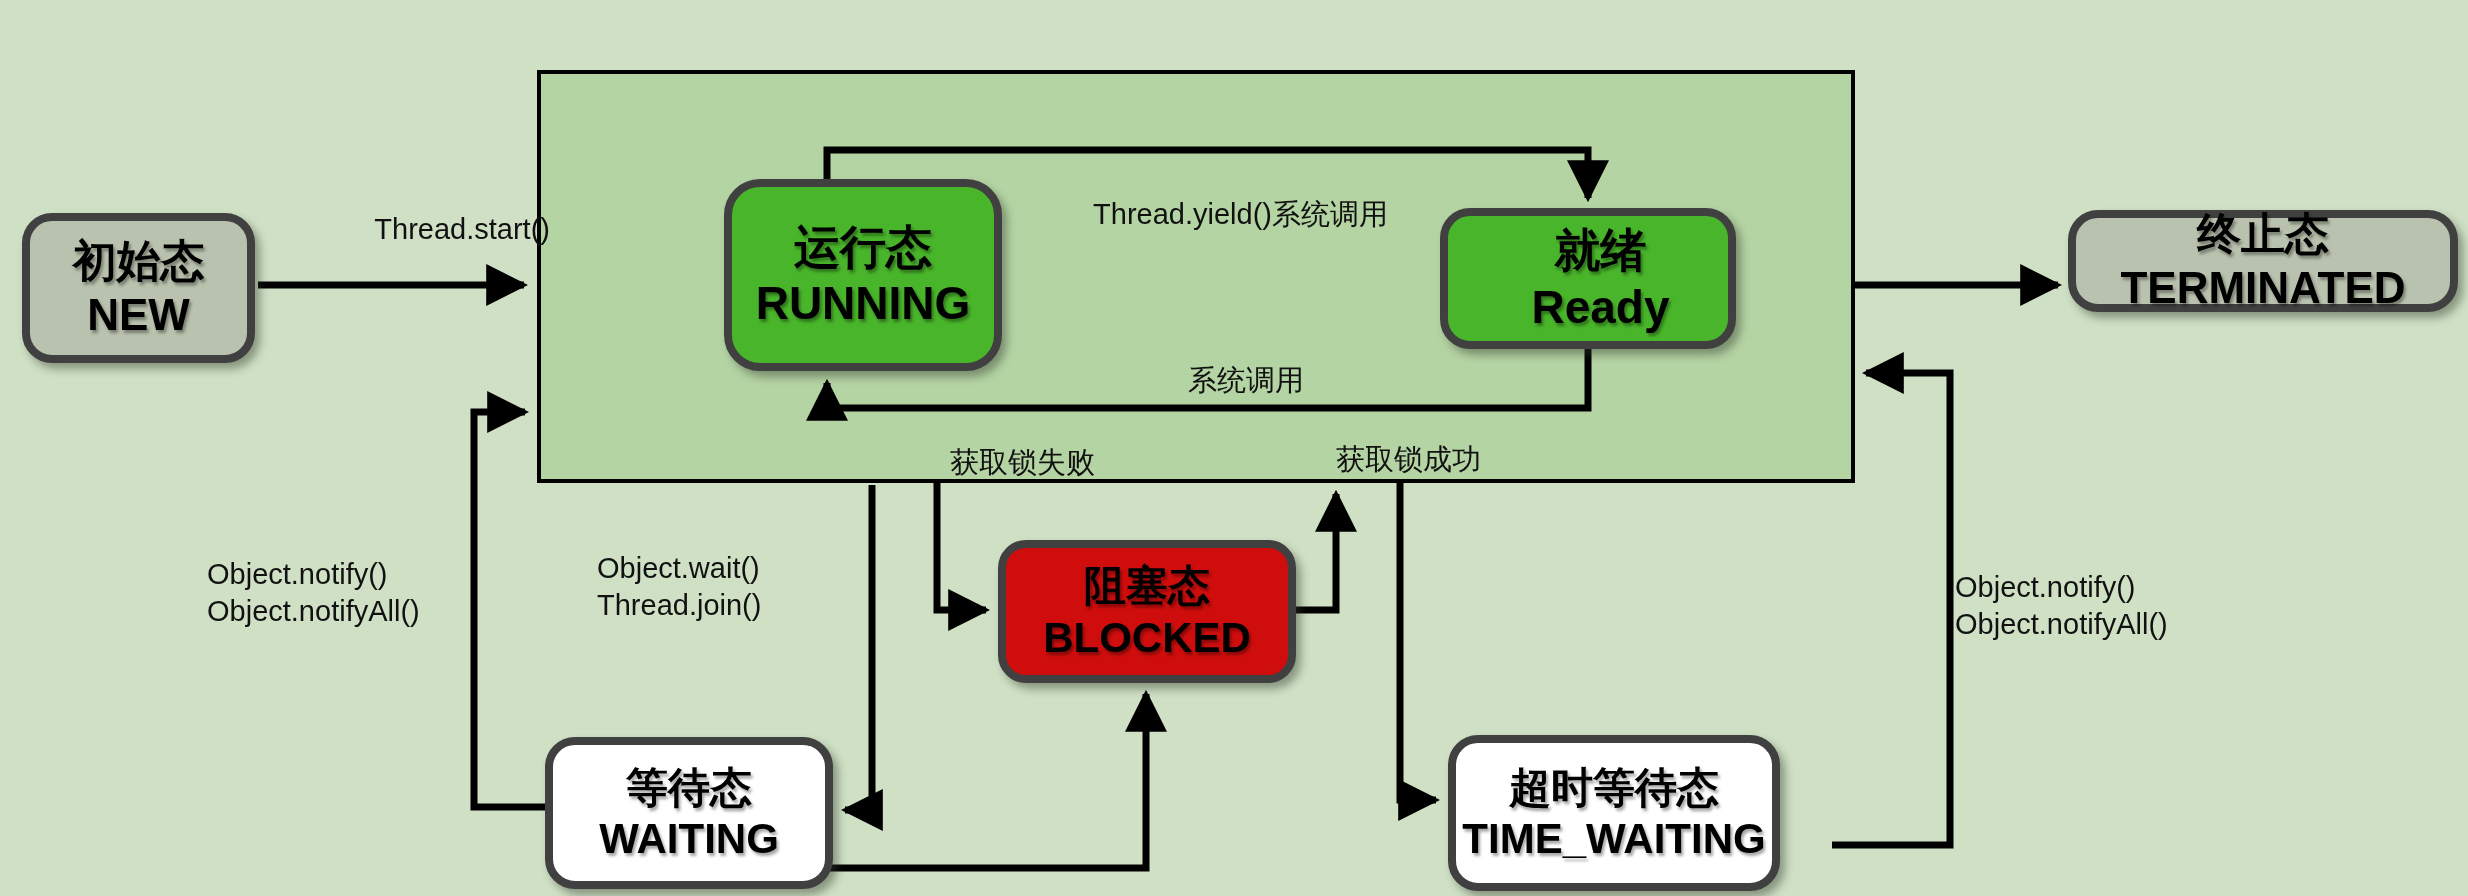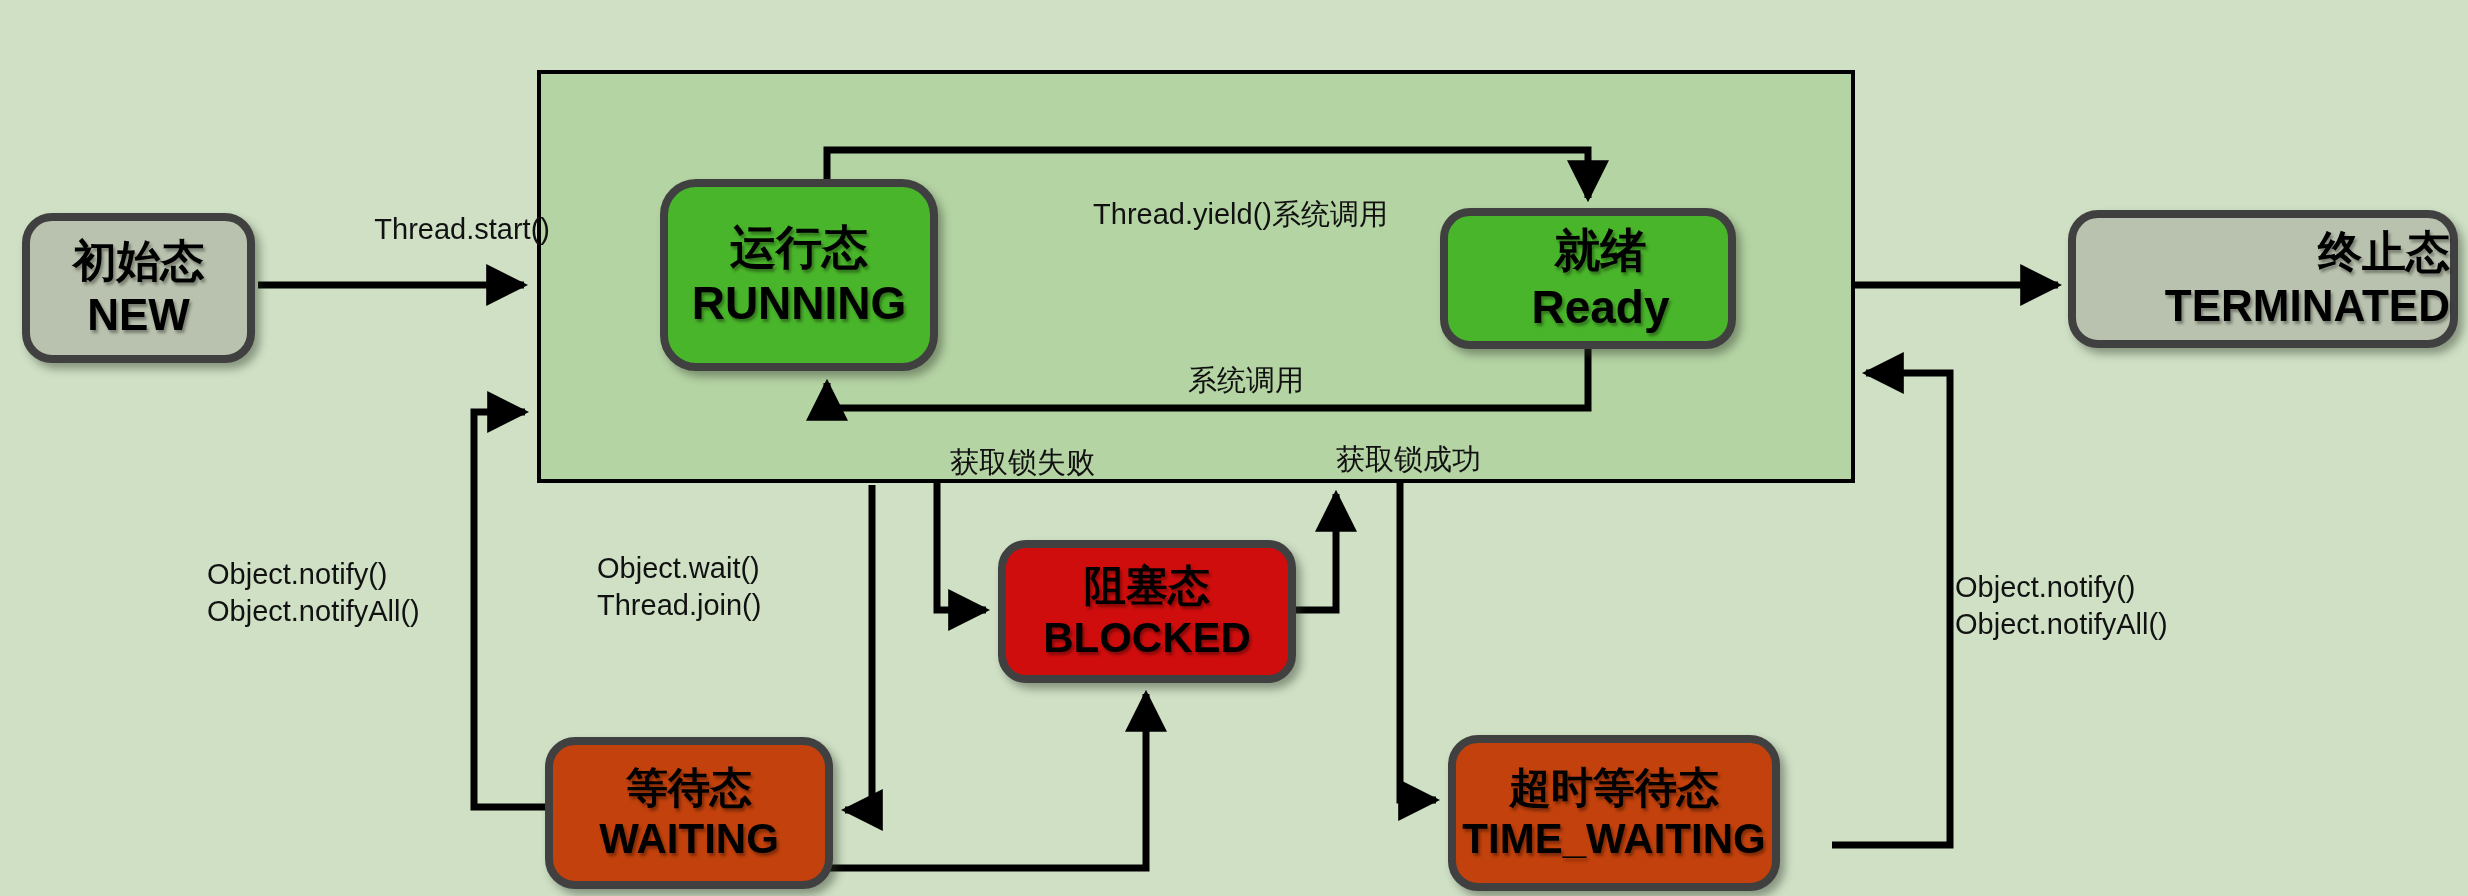--- a/index.html
+++ b/index.html
@@ -21,25 +21,25 @@
     display:flex;flex-direction:column;align-items:center;justify-content:center;
     text-align:center;font-weight:bold;color:#000;
     box-shadow:5px 6px 9px rgba(50,60,45,.45);
     text-shadow:2px 3px 3px rgba(0,0,0,.35);
     line-height:1.22;
   }
   .state .zh,.state .en{white-space:nowrap;}
   .gray{background:#b9c2ae;}
   .green{background:#49b52a;}
   .red{background:#d00d0d;}
-  .yellow{background:#c2410c;}
+  .yellow{background:#ffffff;}
   #state-new{left:22px;top:213px;width:233px;height:150px;font-size:44px;}
-  #state-running{left:660px;top:179px;width:278px;height:192px;font-size:46px;border-radius:36px;}
+  #state-running{left:724px;top:179px;width:278px;height:192px;font-size:46px;border-radius:36px;}
   #state-ready{left:1440px;top:208px;width:296px;height:141px;font-size:46px;padding-left:25px;}
-  #state-terminated{left:2068px;top:210px;width:390px;height:138px;font-size:44px;align-items:flex-end;}
+  #state-terminated{left:2068px;top:210px;width:390px;height:102px;font-size:44px;}
   #state-blocked{left:998px;top:540px;width:298px;height:143px;font-size:42px;border-radius:28px;}
   #state-waiting{left:545px;top:737px;width:288px;height:152px;font-size:42px;}
   #state-time-waiting{left:1448px;top:735px;width:332px;height:156px;font-size:42px;}
   .edge-label{
     position:absolute;z-index:4;color:#111;font-size:29px;line-height:37px;white-space:nowrap;
   }
   .centered{text-align:right;}
   #lbl-thread-start{left:250px;top:211px;width:300px;}
   #lbl-yield{left:1000px;top:196px;width:388px;}
   #lbl-syscall{left:1104px;top:362px;width:200px;}

